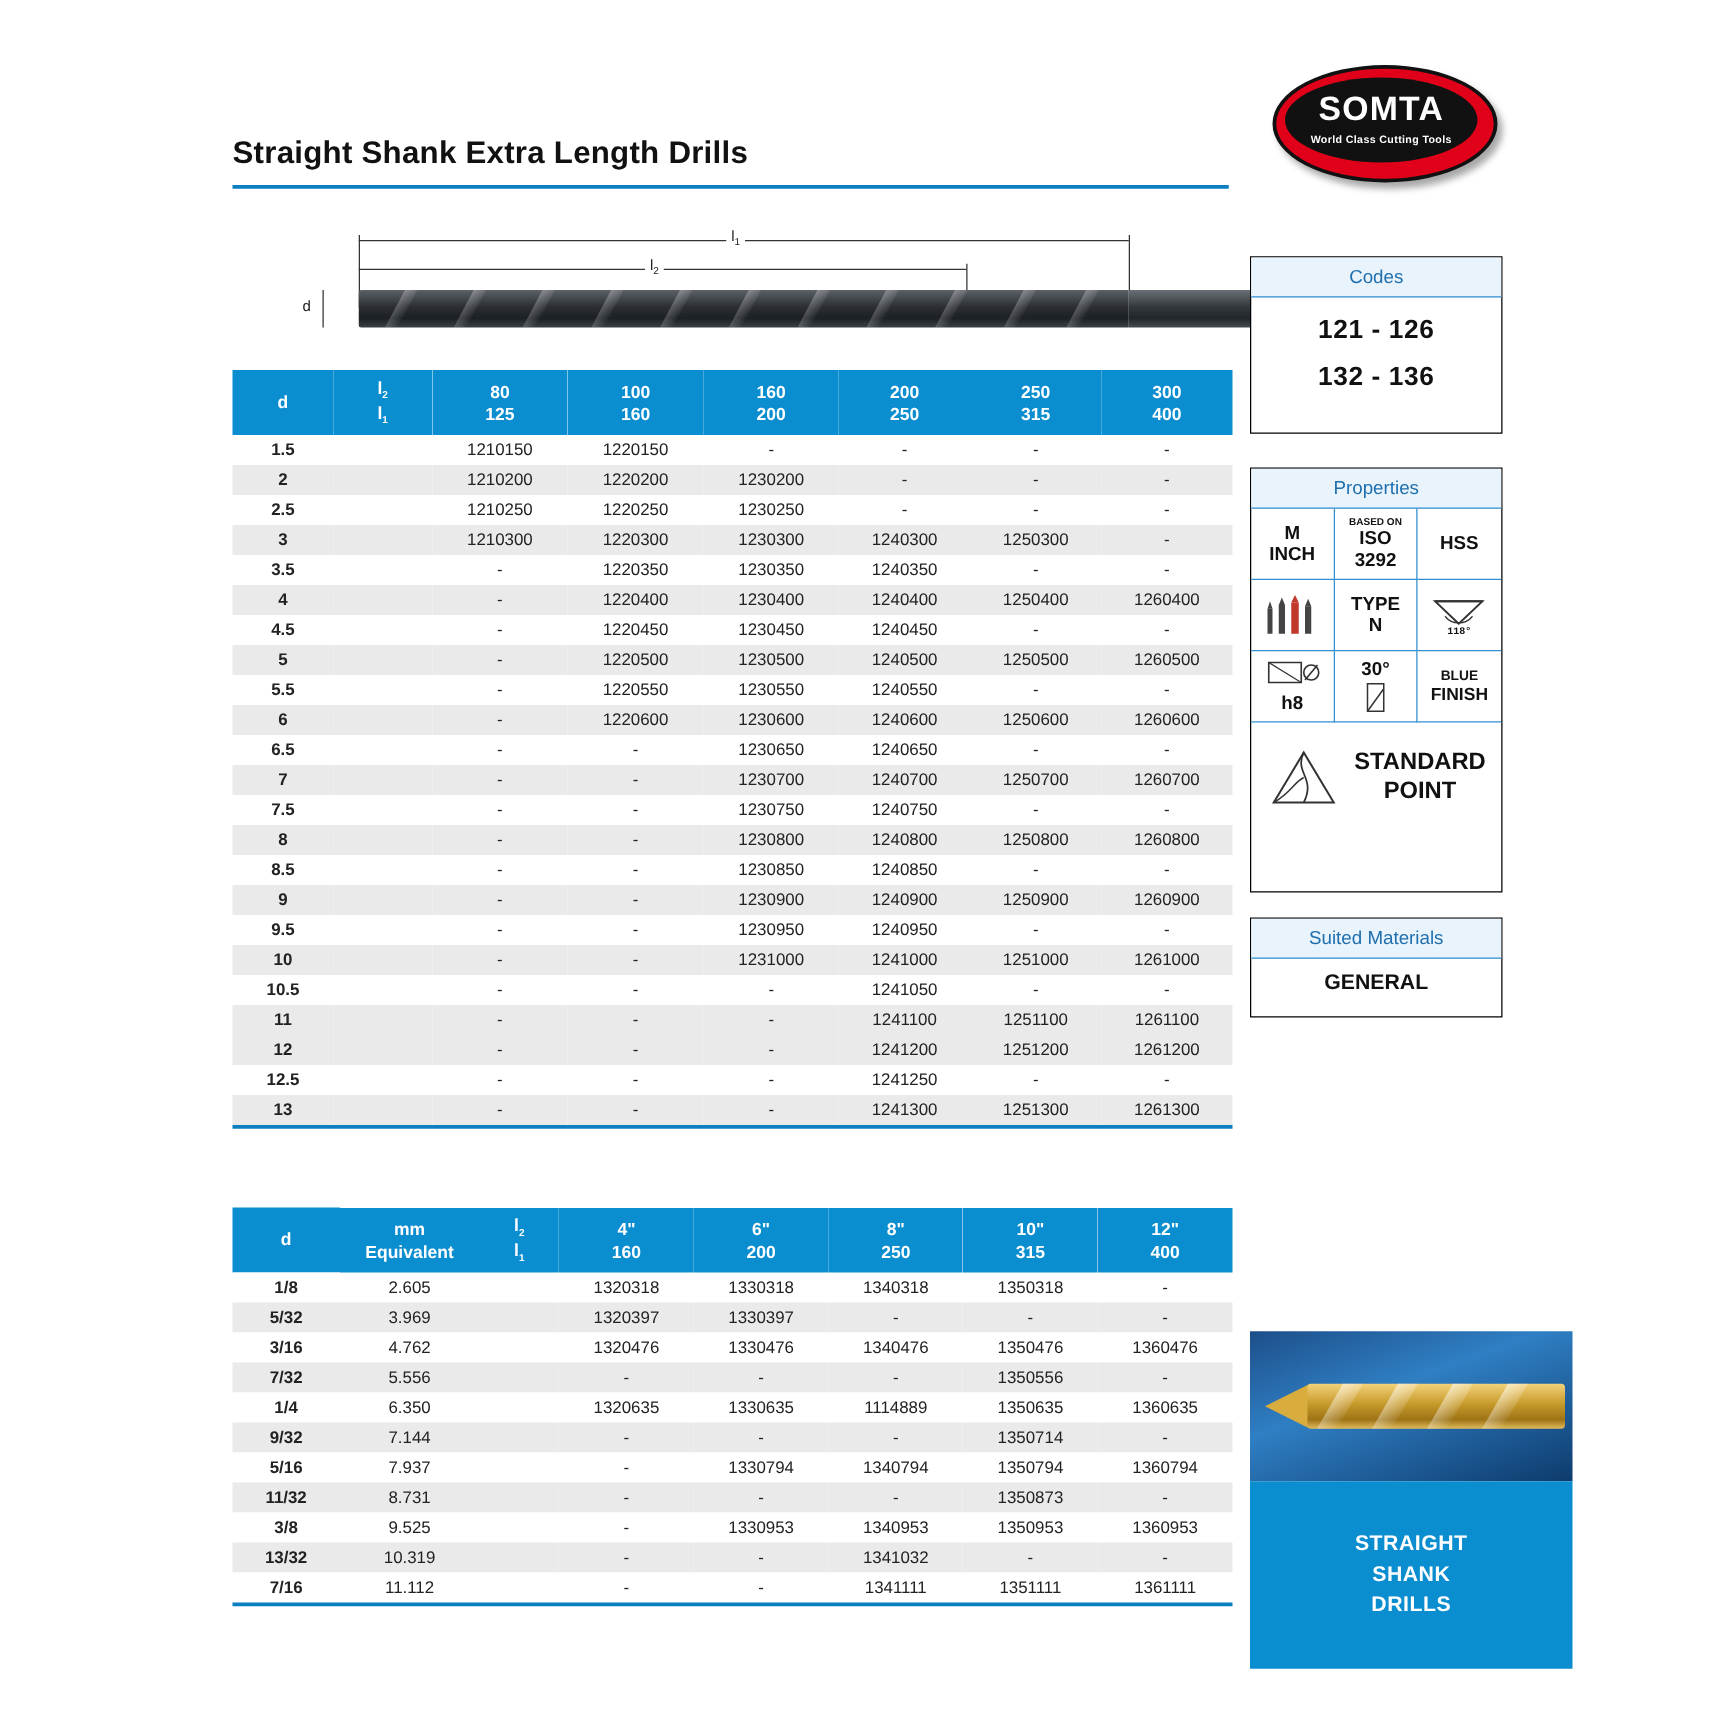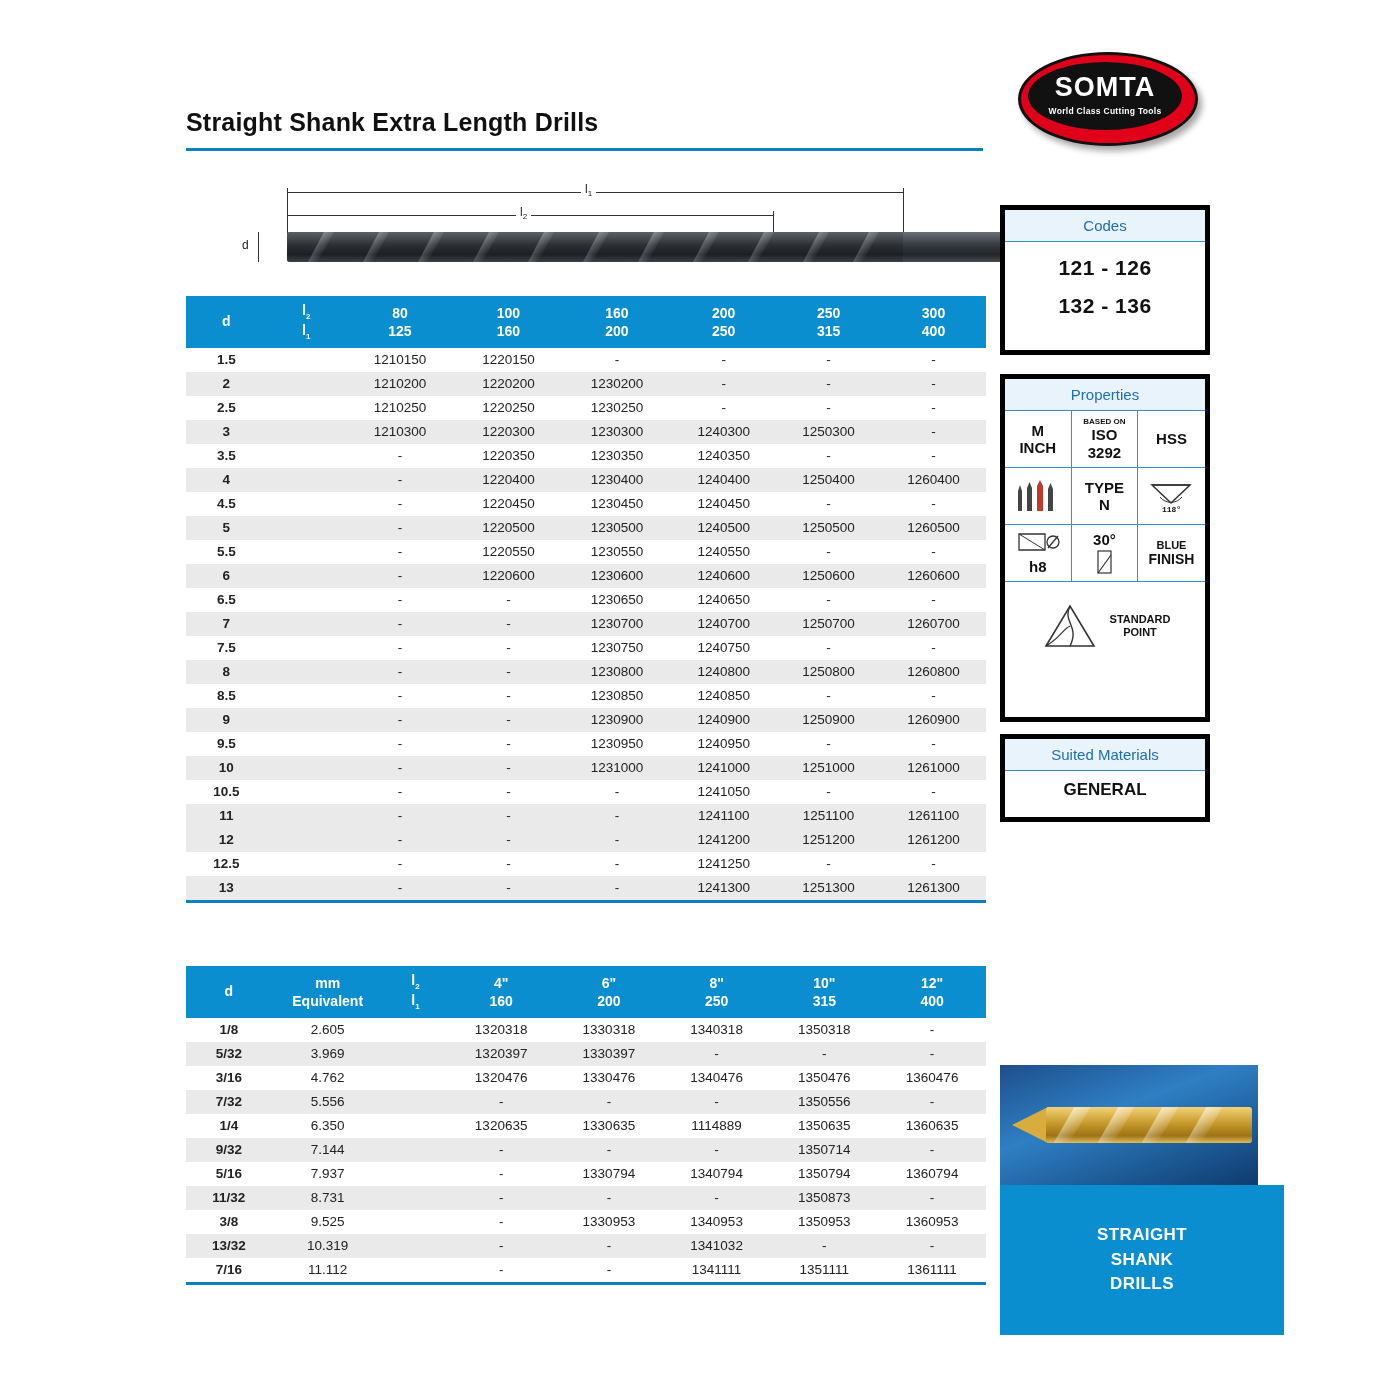--- a/index.html
+++ b/index.html
@@ -111,21 +111,21 @@
   #table-inch col.c4{width:108px;}
   #table-inch col.c5{width:108px;}
   #table-inch col.c6{width:108px;}
   #table-inch col.c7{width:108px;}
 
   .hdr-split{position:relative;}
   .hdr-split .top{display:block;text-align:center;}
   .hdr-split .bot{display:block;text-align:center;}
 
   
-  .panel{position:absolute;border:5px solid #000000;background:#fff;}
+  .panel{position:absolute;border:1px solid #000000;background:#fff;}
   .panel-head{
     background:#e8f3fb;color:#1f6fae;text-align:center;
     font-size:15px;padding:7px 0;border-bottom:1px solid #2f8fd0;
   }
   #codes-panel{left:1000px;top:205px;width:200px;height:140px;}
   .code-line{
     text-align:center;font-weight:bold;font-size:21px;color:#111;
     margin-top:14px;letter-spacing:.5px;
   }
   #props-panel{left:1000px;top:374px;width:200px;height:338px;}
@@ -135,21 +135,21 @@
     display:flex;flex-direction:column;align-items:center;justify-content:center;
     font-size:11px;font-weight:bold;text-align:center;line-height:1.15;color:#111;
     box-sizing:border-box;position:relative;
   }
   .pcell.last{border-right:none;}
   .pcell .big{font-size:15px;}
   .pcell .small{font-size:8px;font-weight:bold;}
   .pcell.wide{width:200px;height:88px;border-right:none;border-bottom:none;
     flex-direction:row;gap:10px;justify-content:center;}
   .point-icon{width:60px;height:52px;}
-  .std-point-text{font-size:11px;font-weight:bold;line-height:1.2;text-align:center;}
+  .std-point-text{font-size:19px;font-weight:bold;line-height:1.2;text-align:center;}
   #materials-panel{left:1000px;top:734px;width:200px;height:78px;}
   .mat-value{text-align:center;font-weight:bold;font-size:17px;margin-top:9px;color:#111;}
 
   
   #product-photo{
     position:absolute;left:1000px;top:1065px;width:258px;height:120px;
     background:linear-gradient(160deg,#1d4f8a,#2f7fc4 40%,#0e3b6d);
     overflow:hidden;
   }
   .bit{position:absolute;left:12px;top:18px;width:238px;height:84px;}
@@ -162,21 +162,21 @@
     position:absolute;left:0;top:24px;width:0;height:0;
     border-top:18px solid transparent;border-bottom:18px solid transparent;
     border-right:36px solid #d9ad3d;
   }
   .bit .sp{
     position:absolute;top:24px;height:36px;width:16px;
     background:linear-gradient(110deg,rgba(255,255,255,.55),rgba(255,255,255,0));
     transform:skewX(-30deg);
   }
   #brand-block{
-    position:absolute;left:1000px;top:1185px;width:284px;height:150px;
+    position:absolute;left:1000px;top:1185px;width:258px;height:150px;
     background:#0b8ed0;color:#fff;display:flex;align-items:center;justify-content:center;
   }
   #brand-block .txt{
     text-align:center;font-weight:bold;font-size:17px;line-height:1.45;letter-spacing:.4px;
   }
 </style>
 </head>
 <body>
 
 <div class="page">

